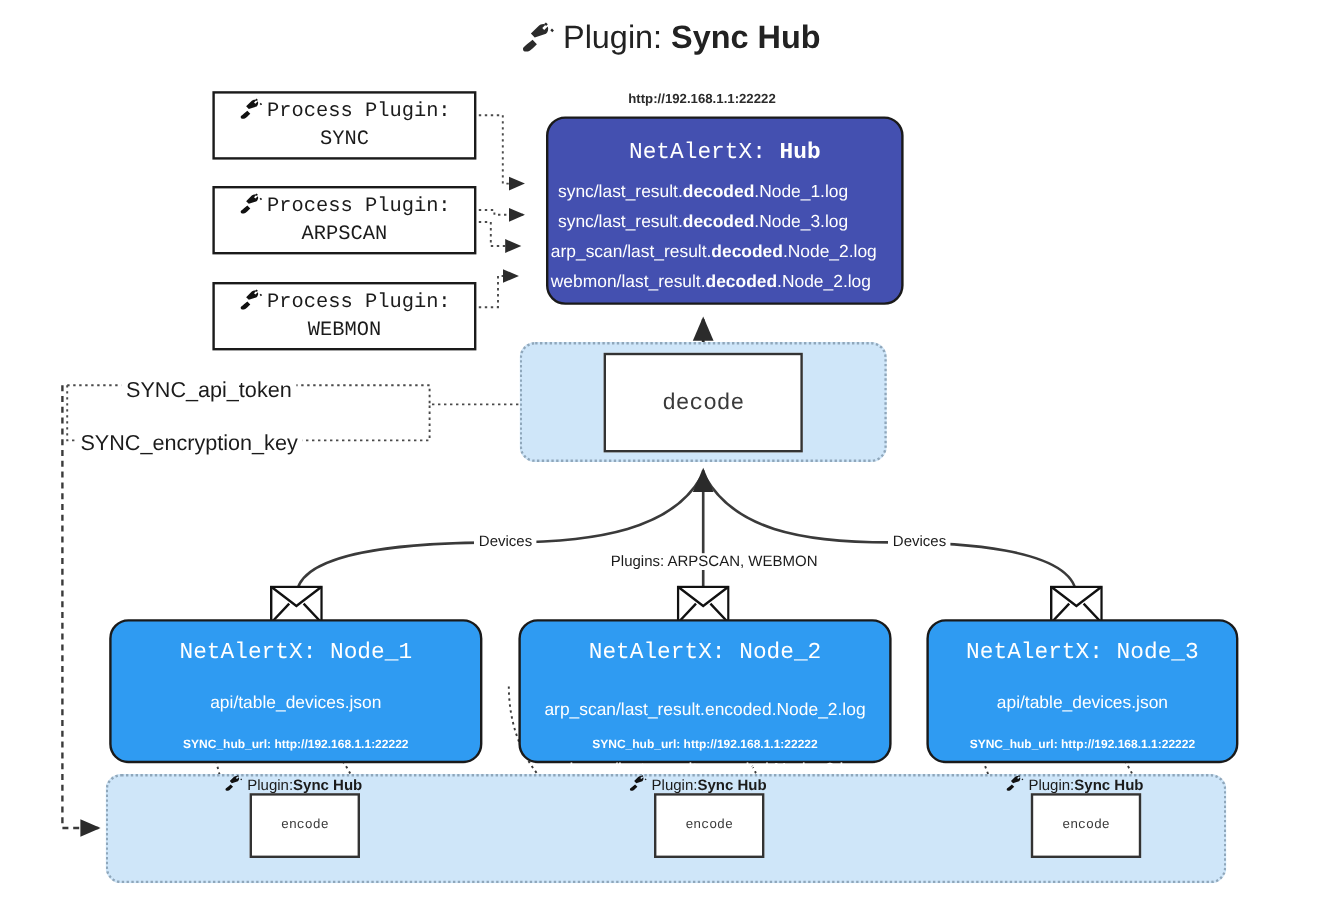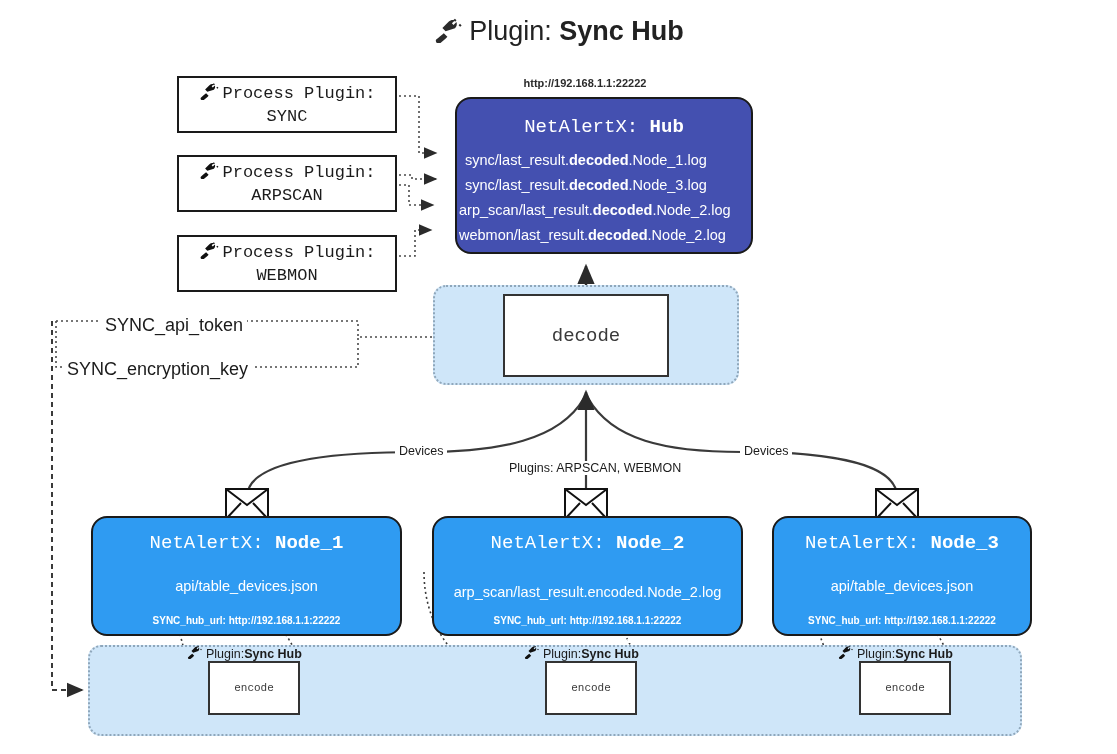--- a/index.html
+++ b/index.html
@@ -45,21 +45,21 @@
 
   
   .edgelbl{position:absolute;font-size:12.5px;color:#1b1b1b;background:#ffffff;padding:0 4px;white-space:nowrap;}
   #lbl-dev-l{left:395px;top:444px;}
   #lbl-dev-r{left:740px;top:444px;}
   #lbl-plugins{left:505px;top:461px;}
 
   
   .node{position:absolute;height:120px;background:#2f9bf2;border:2px solid #1a1a1a;border-radius:16px;box-sizing:border-box;}
   .node .n-title{text-align:center;font-family:"Liberation Mono",monospace;font-size:19px;line-height:24px;color:#ffffff;margin-top:13px;white-space:nowrap;}
-  .node .n-title b{font-weight:700;}
+  .node .n-title b{font-weight:400;}
   .node .n-line{text-align:center;color:#ffffff;font-size:14.5px;line-height:26px;white-space:nowrap;margin-top:24px;}
   .node .n-url{text-align:center;color:#ffffff;font-size:10px;font-weight:700;white-space:nowrap;position:absolute;left:0;right:0;bottom:8px;}
   #node1{left:91px;top:516px;width:311px;}
   #node2{left:432px;top:516px;width:311px;}
   #node3{left:772px;top:516px;width:260px;}
   #node1 .n-line{margin-top:18px;}
   #node3 .n-line{margin-top:18px;}
   #node2 .n-lines{margin-top:5px;}
 
   

